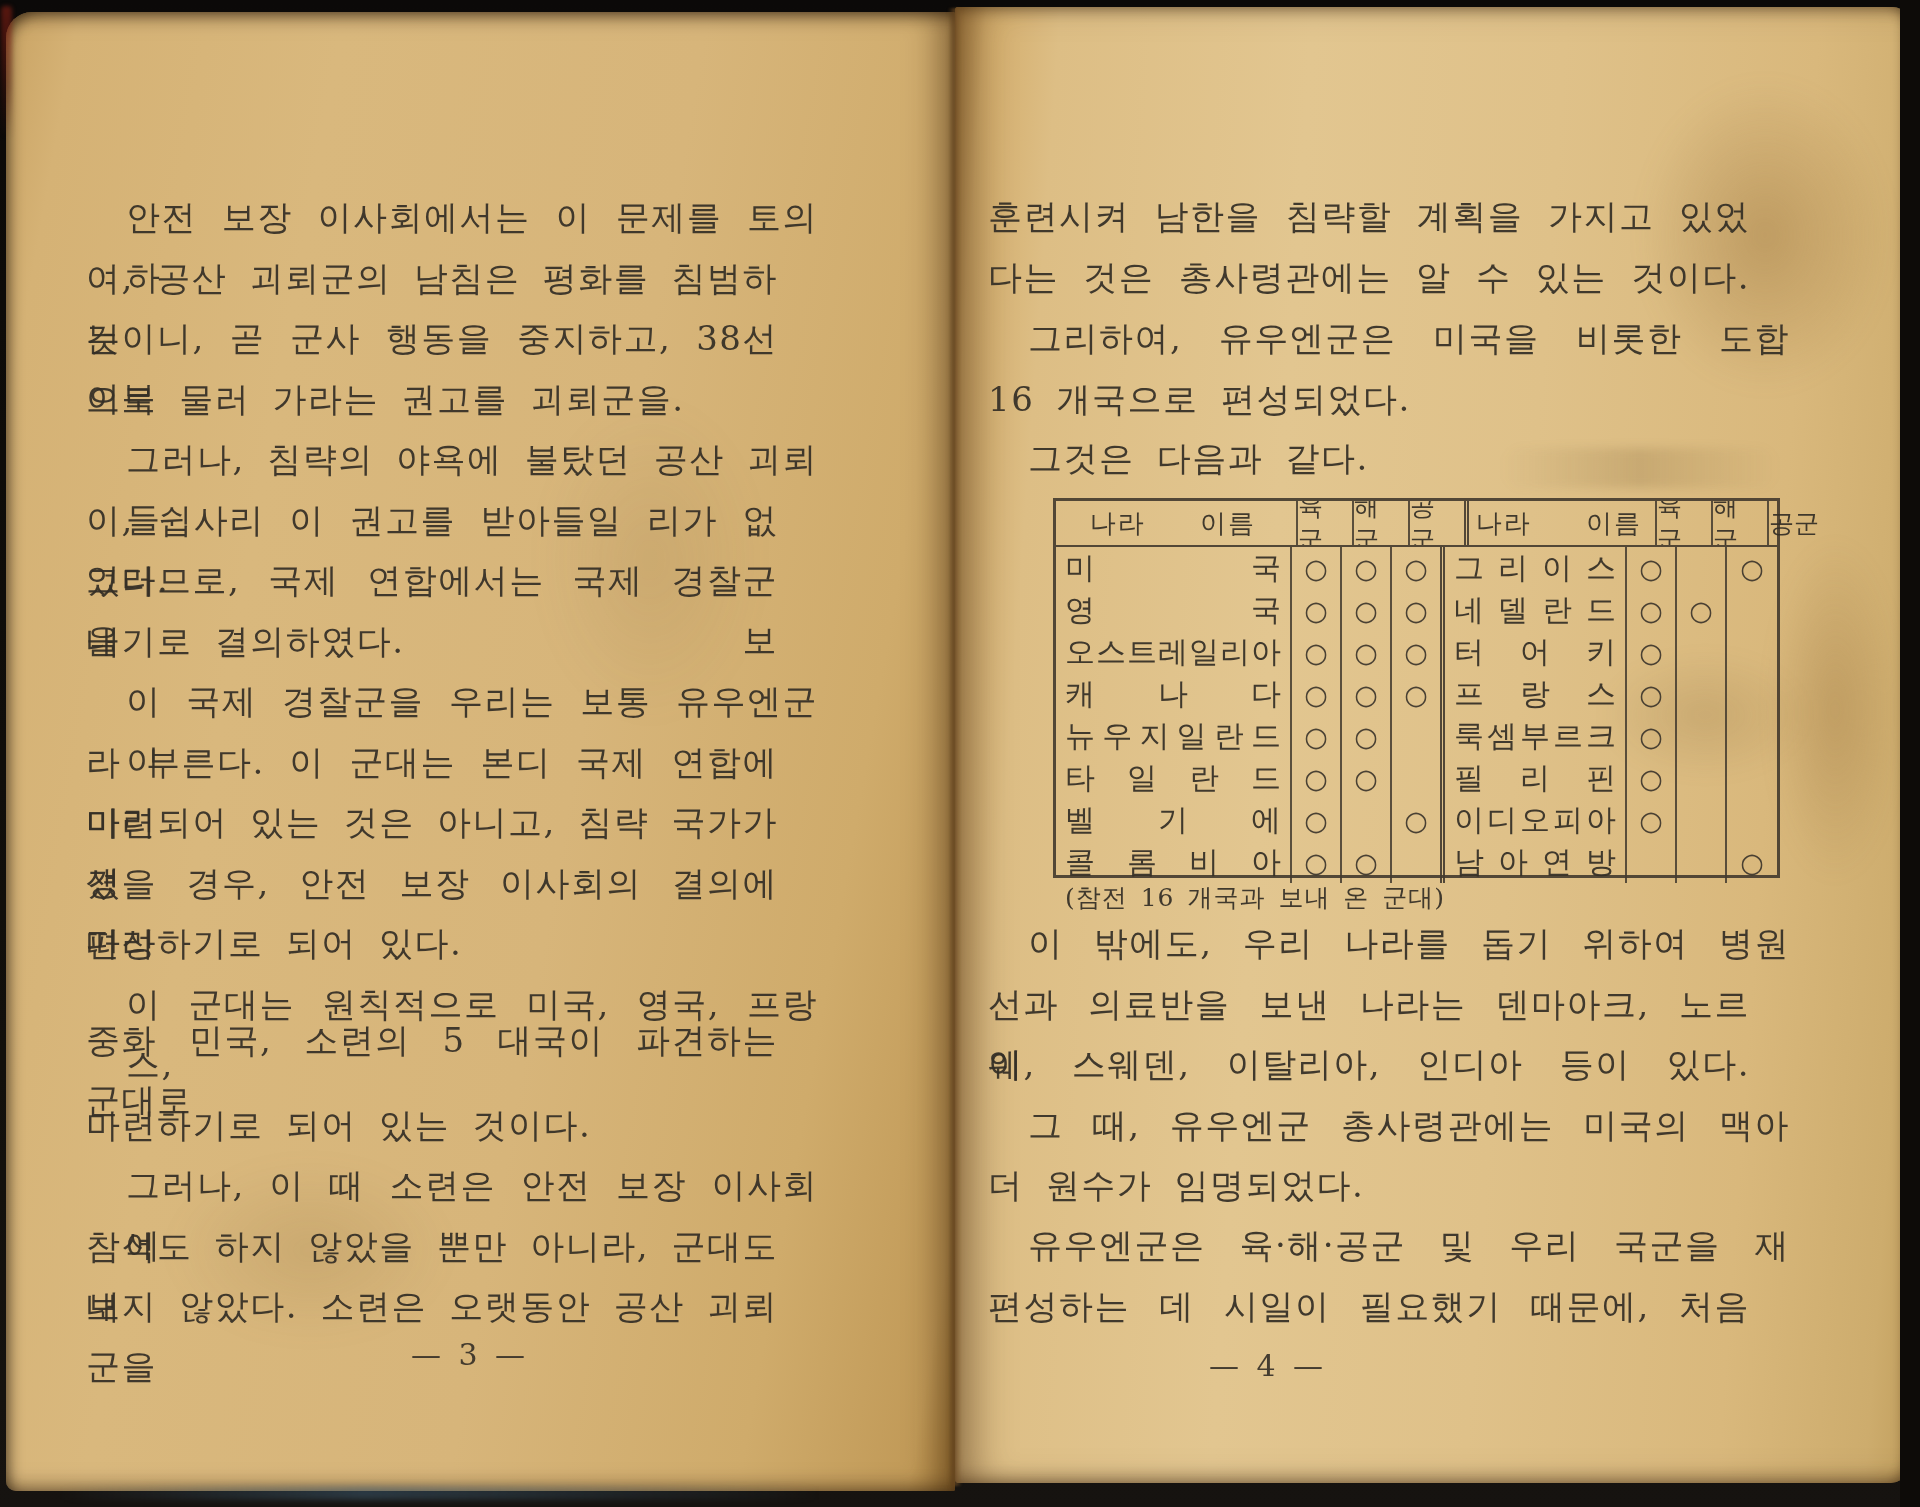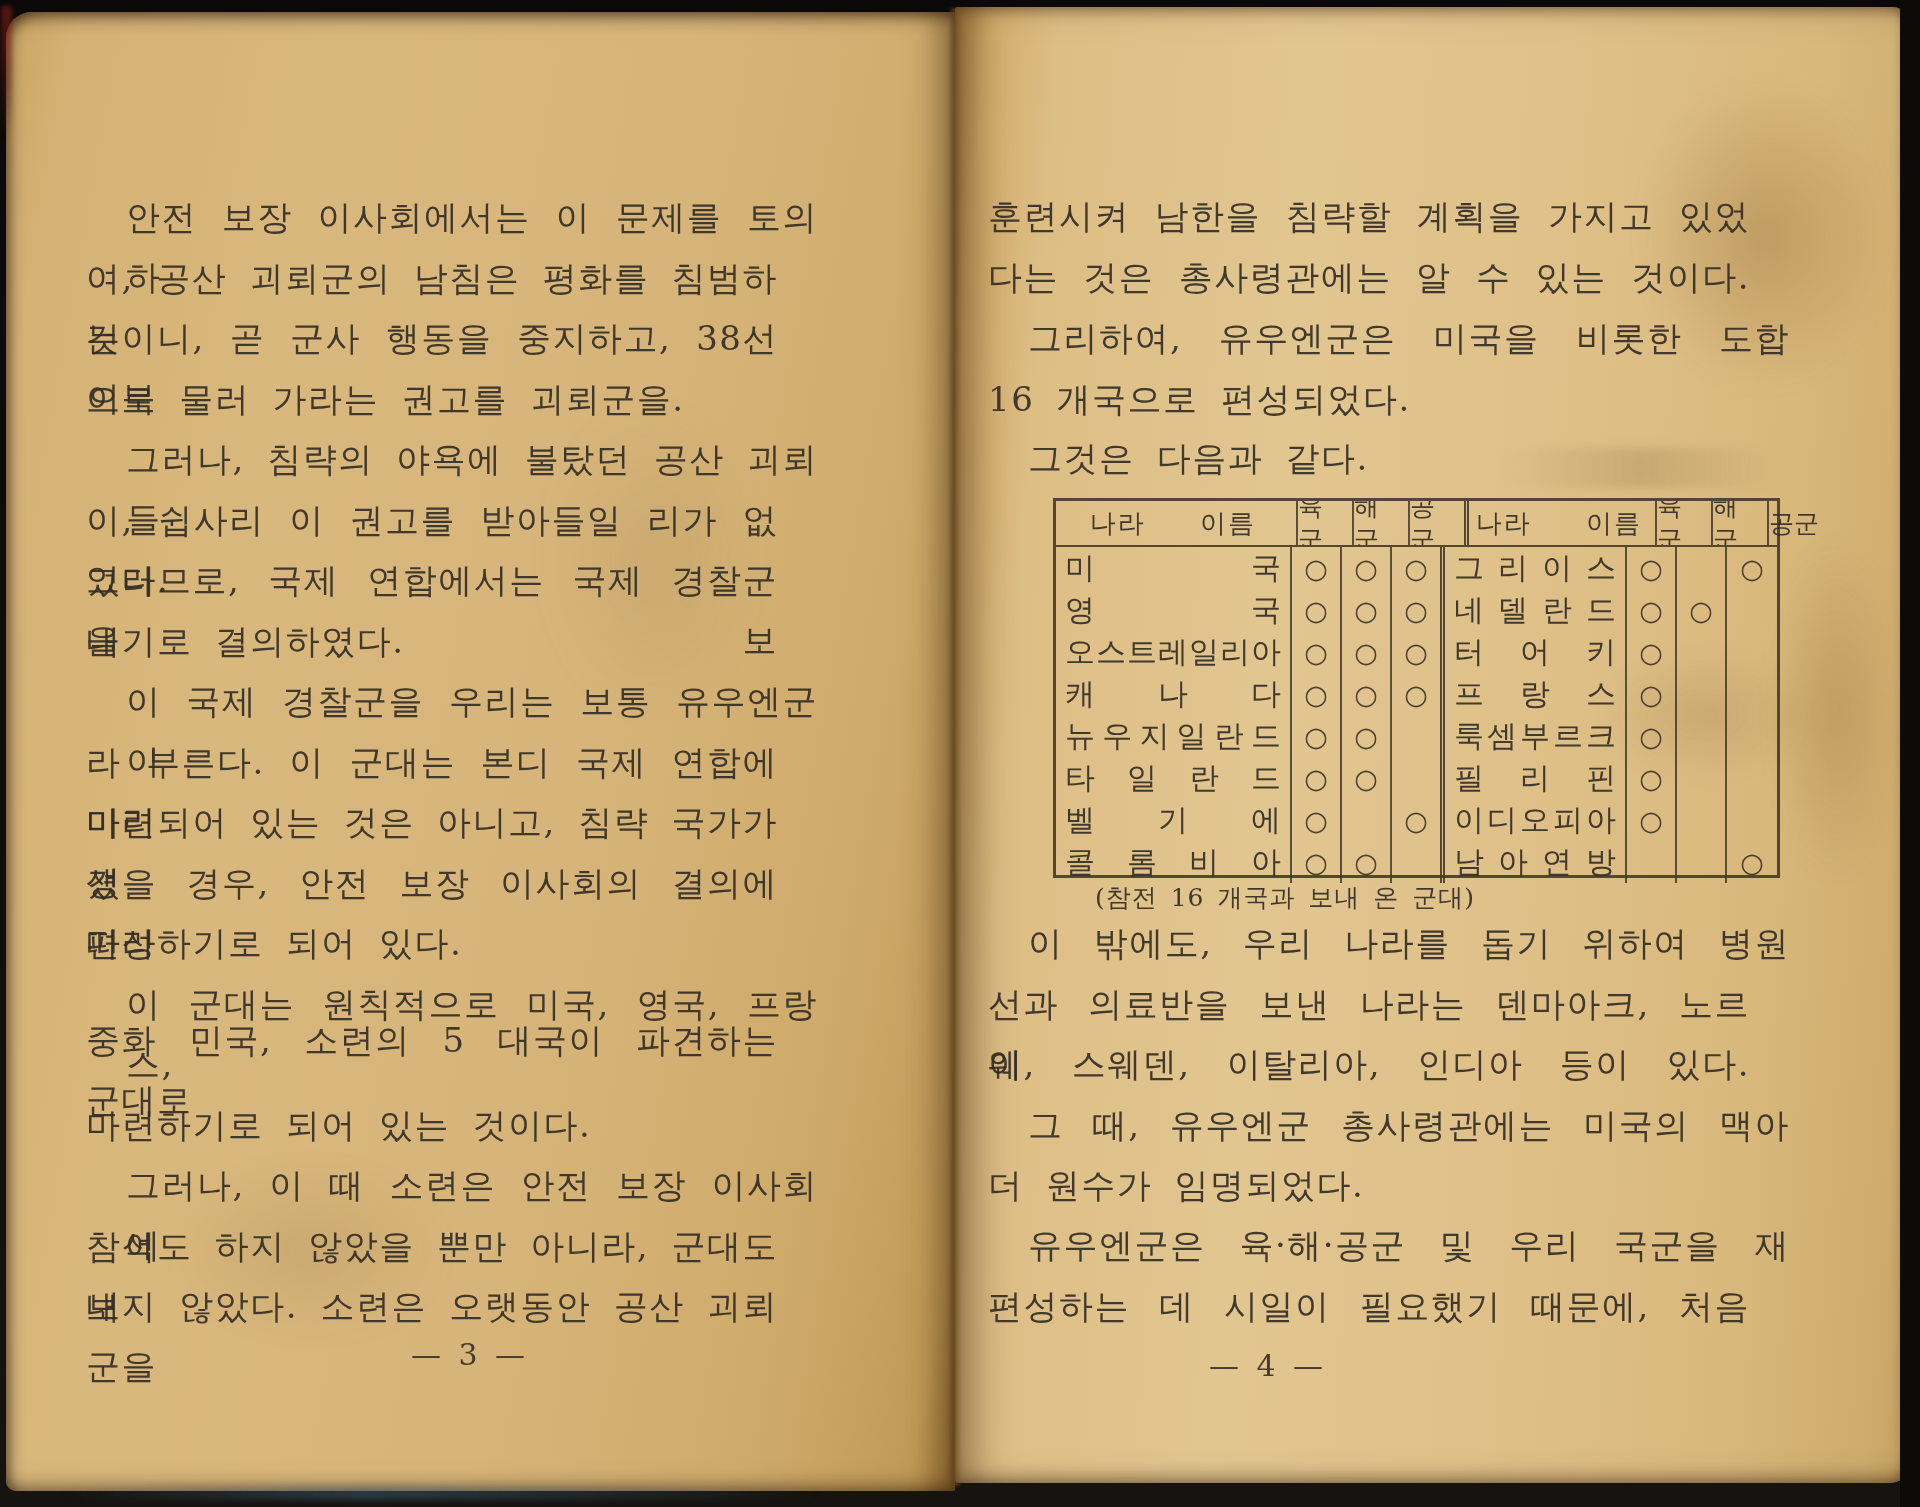--- a/index.html
+++ b/index.html
@@ -271,21 +271,21 @@
           <span>남</span>
           <span>아</span>
           <span>연</span>
           <span>방</span>
         </div>
       <div class="cell mark bl"></div>
       <div class="cell mark bl"></div>
       <div class="cell mark bl">○</div>
     </div>
   </div>
-  <div class="line" style="left:1065px;top:880px;width:440px;font-size:25px;line-height:36px;height:36px;text-align:center;letter-spacing:1px;word-spacing:4px">(참전 16 개국과 보내 온 군대)</div>
+  <div class="line" style="left:1065px;top:880px;width:440px;font-size:25px;line-height:36px;height:36px;text-align:left;letter-spacing:1px;word-spacing:4px">(참전 16 개국과 보내 온 군대)</div>
 
   <div class="line rl fill ind" style="top:913px">이 밖에도, 우리 나라를 돕기 위하여 병원</div>
   <div class="line rl fill" style="top:974px">선과 의료반을 보낸 나라는 덴마아크, 노르웨</div>
   <div class="line rl fill" style="top:1034px">이, 스웨덴, 이탈리아, 인디아 등이 있다.</div>
   <div class="line rl fill ind" style="top:1095px">그 때, 유우엔군 총사령관에는 미국의 맥아</div>
   <div class="line rl" style="top:1155px">더 원수가 임명되었다.</div>
   <div class="line rl fill ind" style="top:1215px">유우엔군은 육·해·공군 및 우리 국군을 재</div>
   <div class="line rl fill" style="top:1276px">편성하는 데 시일이 필요했기 때문에, 처음</div>
   <div class="pagenum pn-right">— 4 —</div>
 

